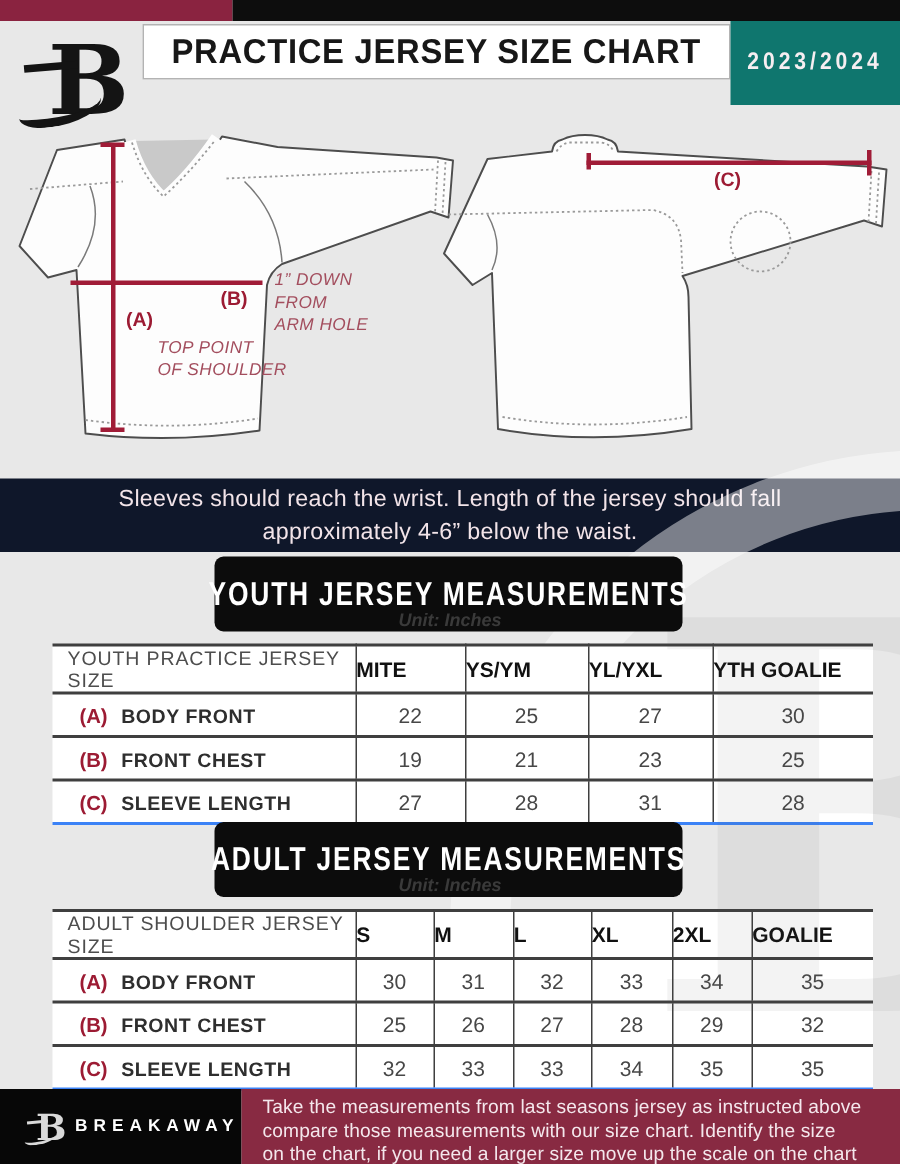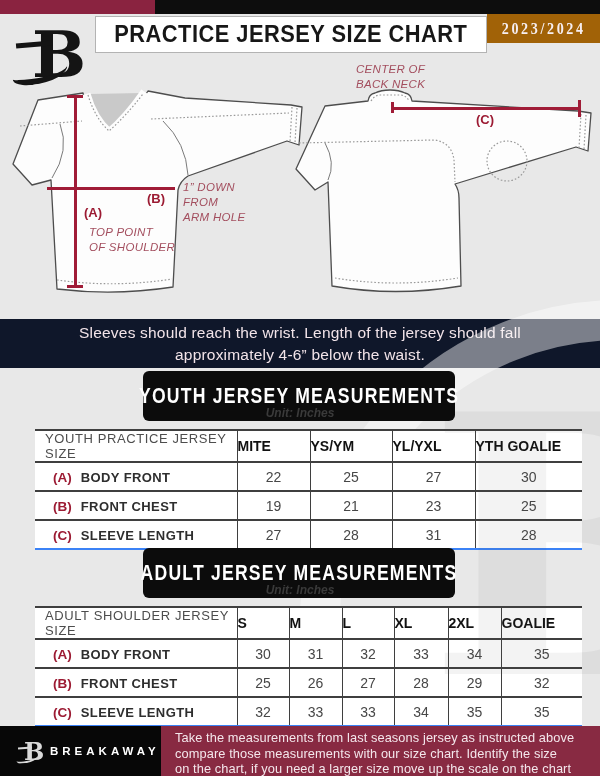--- a/index.html
+++ b/index.html
@@ -15,22 +15,22 @@
   .logo{position:absolute;left:18px;top:16px;width:62px;height:94px;}
   .logo .logo-b{position:absolute;left:14px;top:0;font-family:"DejaVu Serif",serif;font-weight:700;font-size:64px;line-height:78px;color:#141414;}
   .logo .logo-bar{position:absolute;left:-2px;top:26px;width:36px;height:5px;background:#141414;transform:rotate(-5deg);}
   .logo .logo-swoosh{position:absolute;left:-6px;top:44px;width:56px;height:18px;border-bottom:6px solid #141414;border-radius:0 0 70% 35%;transform:rotate(-7deg);}
   .title-box{
     position:absolute;left:95px;top:16px;width:392px;height:37px;background:#ffffff;
     border:1px solid #b3b3b3;box-sizing:border-box;display:flex;align-items:center;justify-content:center;
   }
   .title-box span{font-size:23px;font-weight:800;color:#171717;letter-spacing:.5px;display:inline-block;transform:scaleX(.95);white-space:nowrap;}
   .season-box{
-    position:absolute;left:487px;top:14px;width:113px;height:29px;background:#a16207;
-    display:flex;align-items:center;justify-content:center;font-family:Liberation Serif, serif;
+    position:absolute;left:487px;top:14px;width:113px;height:56px;background:#0f766e;
+    display:flex;align-items:center;justify-content:center;
   }
   .season-box span{color:#f6eef1;font-weight:700;font-size:16px;letter-spacing:3px;display:inline-block;transform:scaleX(.88);white-space:nowrap;}
   
   .diagram{position:absolute;left:0;top:60px;width:600px;height:250px;}
   .diagram svg{position:absolute;}
   .jersey-line{stroke:#4d4d4d;stroke-width:1.3;fill:#fdfdfd;stroke-linejoin:round;}
   .seam{stroke:#9a9a9a;stroke-width:1.2;fill:none;stroke-dasharray:1.6 2;}
   .thinline{stroke:#7a7a7a;stroke-width:1;fill:none;}
   .neck-gray{fill:#c9c9c9;stroke:none;}
   .collar-band{stroke:#fdfdfd;stroke-width:9;fill:none;}
@@ -123,35 +123,31 @@
     <div class="mline" style="left:67px;top:35px;width:16px;height:2.5px;"></div>
     <div class="mline" style="left:67px;top:225px;width:16px;height:2.5px;"></div>
 
     <div class="mline" style="left:47px;top:127px;width:128px;height:2.5px;"></div>
 
     <div class="mline" style="left:391px;top:47px;width:190px;height:2.5px;"></div>
     <div class="mline" style="left:391px;top:42px;width:2.5px;height:11px;"></div>
     <div class="mline" style="left:578px;top:40px;width:2.5px;height:17px;"></div>
 
     <div class="mkey" style="left:84px;top:145px;">(A)</div>
-    <div class="mdesc" style="left:89px;top:165px;">
+    <div class="mdesc" style="left:105px;top:165px;">
       <div>TOP POINT</div>
       <div>OF SHOULDER</div>
     </div>
     <div class="mkey" style="left:147px;top:131px;">(B)</div>
     <div class="mdesc" style="left:183px;top:120px;">
       <div>1” DOWN</div>
       <div>FROM</div>
       <div>ARM HOLE</div>
     </div>
     <div class="mkey" style="left:476px;top:52px;">(C)</div>
-    <div class="mdesc" style="left:356px;top:2px;">
-      <div>CENTER OF</div>
-      <div>BACK NECK</div>
-    </div>
   </div>
 
   <div class="notice">
     <div>Sleeves should reach the wrist. Length of the jersey should fall</div>
     <div>approximately 4-6” below the waist.</div>
   </div>
 
   <div class="black-banner" style="top:371px;">
     <span>YOUTH JERSEY MEASUREMENTS</span>
   </div>

